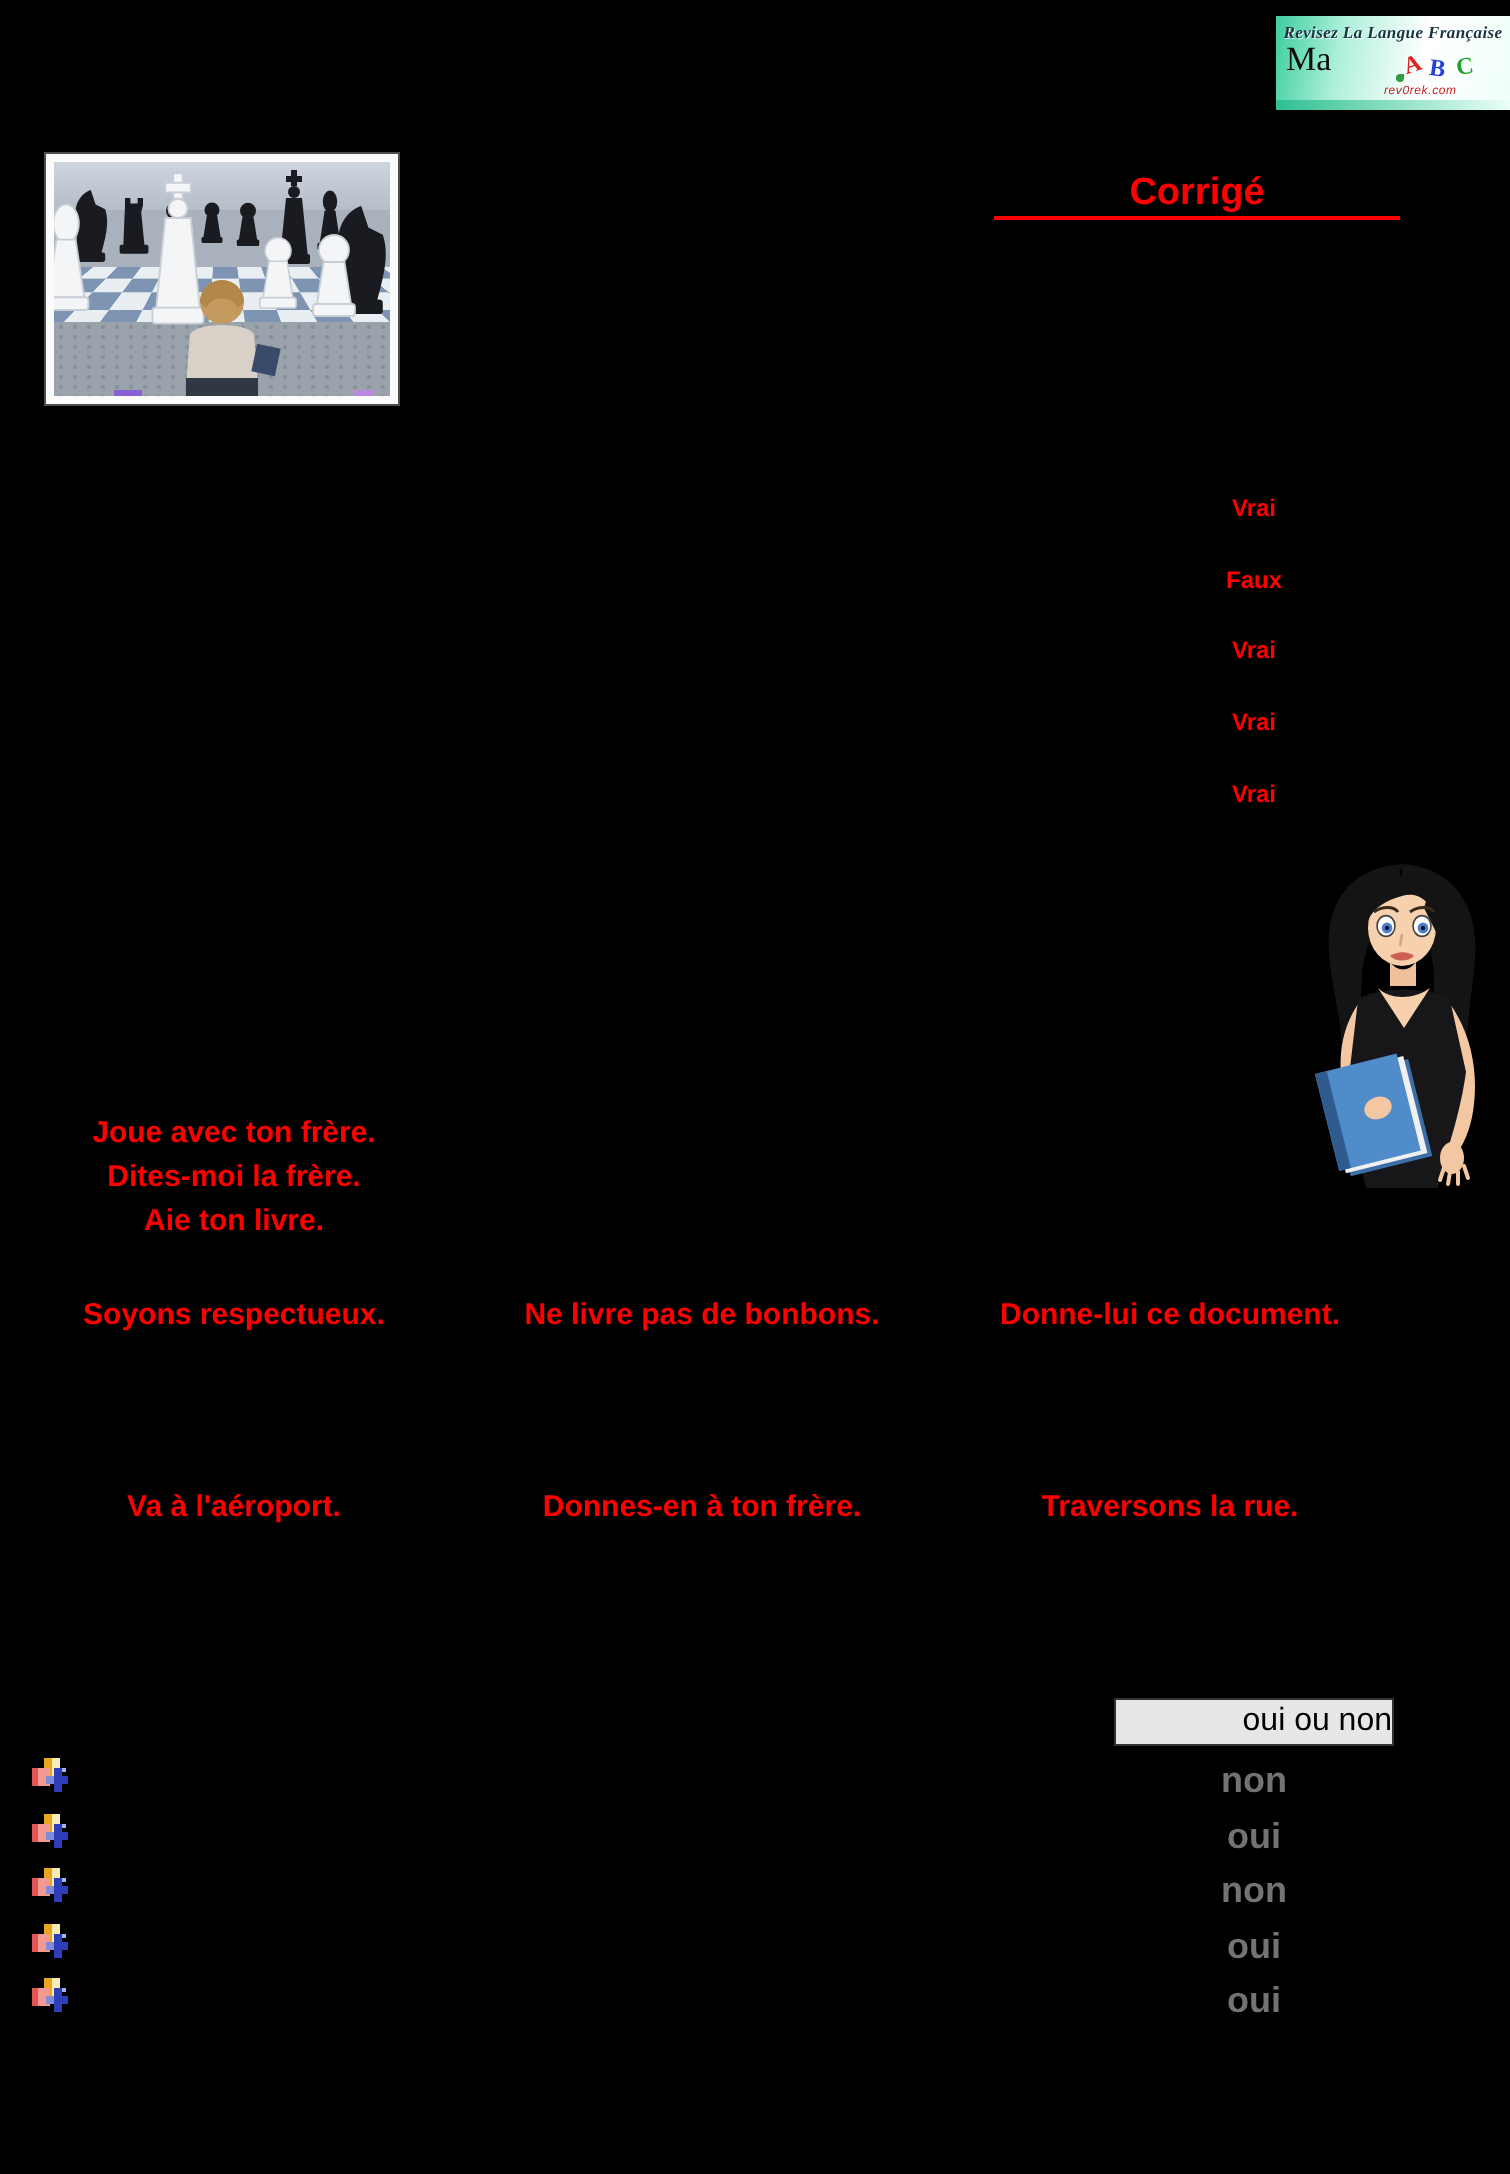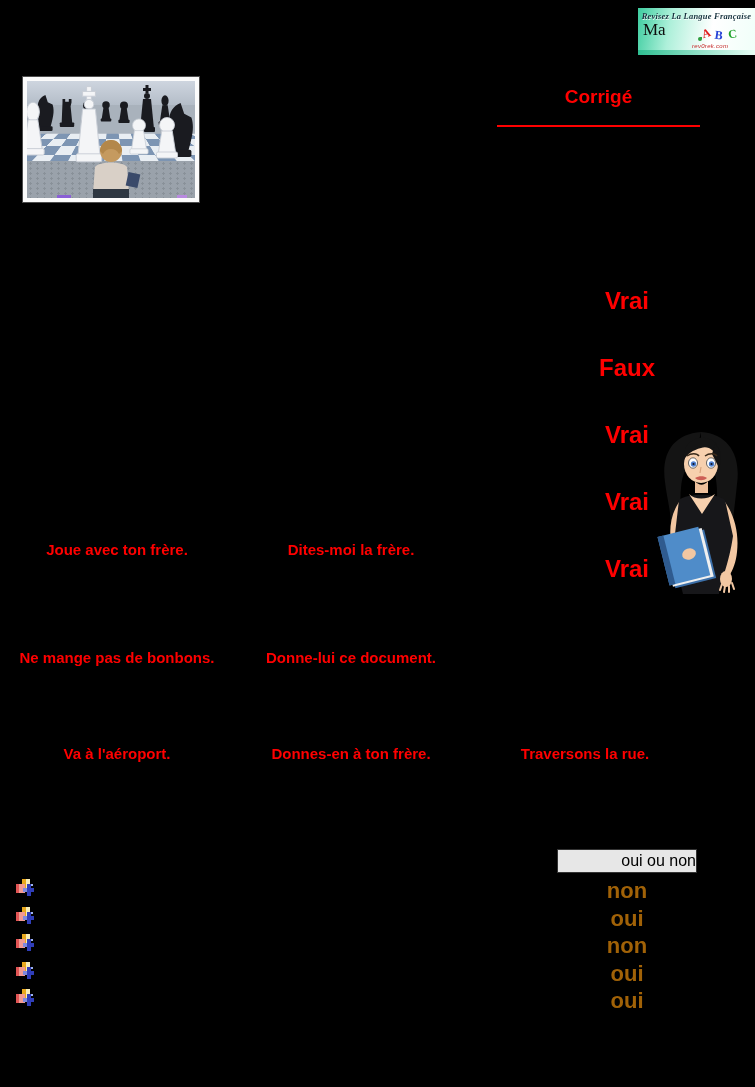--- a/index.html
+++ b/index.html
@@ -58,46 +58,46 @@
     position:absolute; left:0; top:80px; right:0; bottom:0; background-color:#9aa2ab;
     background-image:radial-gradient(circle,#899199 1px, transparent 1.2px);
     background-size:7px 5px;
   }
   .photo-overlay { position:absolute; left:0; top:0; width:166px; height:117px; }
   .speck { position:absolute; }
 
   
   .corrige-wrap {
     position:absolute; left:497px; top:86px; width:203px; text-align:center;
-    border-bottom:2px solid #ff0000; padding-bottom:17px;
+    border-bottom:2px solid #ff0000; padding-bottom:0;
   }
   .corrige { color:#ff0000; font-weight:bold; font-size:19px; }
 
   
   .tf-col { position:absolute; left:582px; top:244px; width:90px; text-align:center; }
   .tf-item { height:20px; line-height:20px; margin-bottom:15.7px;
-    color:#ff0000; font-weight:bold; font-size:24px;margin-top:47px; }
+    color:#ff0000; font-weight:bold; font-size:12px; }
 
   
   .imp-row { position:absolute; left:0; width:702px; display:flex; }
   .imp-cell { width:234px; text-align:center; color:#ff0000; font-weight:bold;
     font-size:15px; line-height:22px; }
-  .imp-row-1 { top:539px; } .imp-row-2 { top:647px; } .imp-row-3 { top:743px; }
+  .imp-row-1 { top:556px;flex-direction:column; } .imp-row-2 { top:647px; } .imp-row-3 { top:743px; }
 
   
   .teacher { position:absolute; left:645px; top:430px; width:110px; height:170px; }
 
   
   .ouibox {
     position:absolute; left:557px; top:849px; width:140px; height:24px;
     background:#e7e7e7; border:1px solid #333333; box-sizing:border-box;
     text-align:right; line-height:22px; font-size:16px; color:#000;
   }
   .on-col { position:absolute; left:582px; top:877px; width:90px; text-align:center; }
-  .on-item { height:27.5px; line-height:27.5px; color:#a16207; font-weight:bold; font-size:22px; }
+  .on-item { height:27.5px; line-height:27.5px; color:#737373; font-weight:bold; font-size:18px; }
 
   
   .icon-col { position:absolute; left:16px; top:879px; }
   .icon-col svg { display:block; margin-bottom:9.6px; cursor:pointer; }
 </style>
 </head>
 <body>
 
 <div class="page">
 
@@ -235,23 +235,25 @@
       <ellipse cx="44" cy="124" rx="7" ry="5.5" fill="#f2c7a2" transform="rotate(-20 44 124)"></ellipse>
 
       <ellipse cx="81" cy="149" rx="6" ry="8" fill="#f2c7a2"></ellipse>
       <path d="M77,154 L75,160 M80,156 L79,162 M84,156 L84,162 M87,153 L89,159" stroke="#f2c7a2" stroke-width="2" stroke-linecap="round" fill="none"></path>
     </svg>
   </div>
 
   <div class="imp-row imp-row-1">
     <div class="imp-cell">Joue avec ton frère.</div>
     <div class="imp-cell">Dites-moi la frère.</div>
+    <div class="imp-cell">Aie ton livre.</div>
   </div>
   <div class="imp-row imp-row-2">
-    <div class="imp-cell">Ne mange pas de bonbons.</div>
+    <div class="imp-cell">Soyons respectueux.</div>
+    <div class="imp-cell">Ne livre pas de bonbons.</div>
     <div class="imp-cell">Donne-lui ce document.</div>
   </div>
   <div class="imp-row imp-row-3">
     <div class="imp-cell">Va à l'aéroport.</div>
     <div class="imp-cell">Donnes-en à ton frère.</div>
     <div class="imp-cell">Traversons la rue.</div>
   </div>
 
   <div class="ouibox">oui ou non</div>
 

